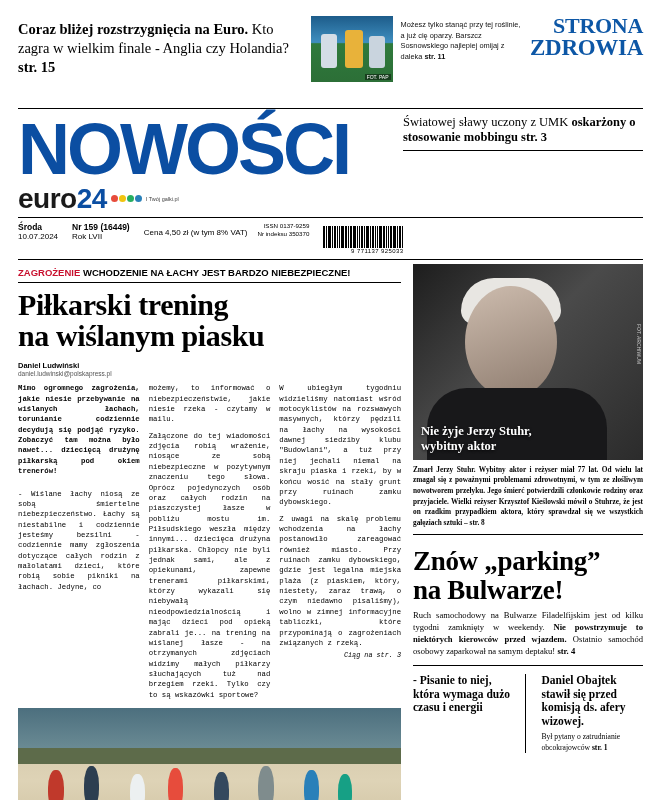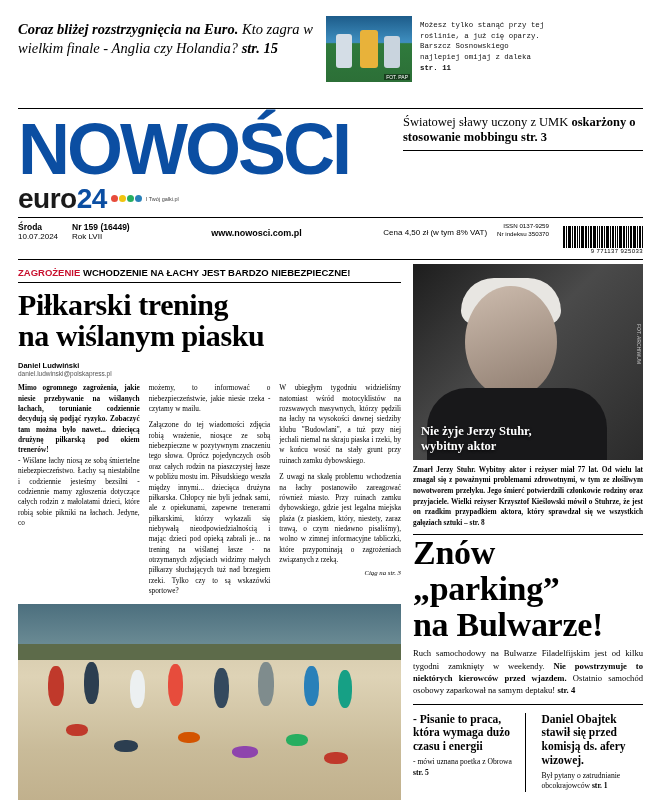--- a/index.html
+++ b/index.html
@@ -10,30 +10,30 @@
     font-family: "Liberation Serif", serif;
     color: #000;
     overflow: hidden;
   }
   .page { position: relative; width: 661px; height: 800px; padding: 0 18px; }
 
   
   .topstrip { display:flex; gap:8px; padding-top:10px; height:108px; }
   .top-left { width: 300px; padding-top: 10px; }
   .top-left .headline {
-    font-size: 14.5px; line-height: 1.32; font-weight: bold; font-style: italic;
+    font-size: 14.5px; line-height: 1.32; font-weight: bold;
   }
   .top-left .headline .light { font-weight: normal; }
   .top-photo { width: 86px; height: 66px; margin-top:6px; position:relative; overflow:hidden; background:#2e6f3a; }
   .top-photo .sky { position:absolute; inset:0; background:linear-gradient(#1d5c8a,#3f8fc0 40%,#2f7a3c 42%,#2c6f37); }
   .top-photo .p1 { position:absolute; left:10px; top:18px; width:16px; height:34px; background:#d4dde6; border-radius:3px; }
   .top-photo .p2 { position:absolute; left:34px; top:14px; width:18px; height:38px; background:#e8b23a; border-radius:3px; }
   .top-photo .p3 { position:absolute; left:58px; top:20px; width:16px; height:32px; background:#c9d4de; border-radius:3px; }
   .top-photo .tag { position:absolute; right:2px; bottom:2px; font-size:5px; color:#fff; background:rgba(0,0,0,.45); padding:0 2px; font-family:"Liberation Sans",sans-serif; }
-  .top-mid { width: 128px; font-family:Liberation Mono, monospace; font-size:7.4px; line-height:1.45; padding-top:10px; color:#111; }
+  .top-mid { width: 128px; font-family:Liberation Sans, sans-serif; font-size:7.4px; line-height:1.45; padding-top:10px; color:#111; }
   .top-mid b { font-weight: bold; }
   .top-right { flex:1; text-align:right; padding-top:6px; }
   .top-right .sz1, .top-right .sz2 {
     font-family:"Liberation Serif", serif; font-weight:bold; color:#0d57a6;
     font-size:22px; line-height:0.95; letter-spacing:-0.3px;
   }
   .top-right .sz2 { font-size: 23px; }
 
   .rule { border-top:1px solid #000; }
   .rule-thin { border-top:0.7px solid #000; }
@@ -81,21 +81,21 @@
   .col-right { flex:1; }
 
   .kicker { font-family:"Liberation Sans", sans-serif; font-size:9.5px; font-weight:bold; padding:3px 0 4px; }
   .kicker .red { color:#c8102e; }
   .lead-head {
     font-family:"Liberation Serif", serif; font-weight:bold;
     font-size:30px; line-height:1.04; margin:6px 0 2px; letter-spacing:-0.4px;
   }
   .byline { font-family:"Liberation Sans", sans-serif; font-size:7.5px; font-weight:bold; margin-top:10px;}
   .byline .mail { font-weight:normal; color:#555; font-size:6.5px; display:block; }
-  .body3 { display:flex; gap:9px; margin-top:6px; font-size:7.3px; line-height:1.42; text-align:justify; }
+  .body3 { display:flex; gap:9px; margin-top:6px; font-size:7.3px; line-height:1.42; text-align:justify;font-family:Liberation Mono, monospace; }
   .body3 > div { flex:1; }
   .body3 b { font-weight:bold; }
   .body3 .more { font-style:italic; text-align:right; display:block; margin-top:3px; font-size:6.8px;}
 
   .photo-main { position:relative; margin-top:8px; width:100%; height:208px; overflow:hidden; }
   .beach { position:absolute; inset:0; background:linear-gradient(#cfc3a5, #ded3b6 35%, #c9bb99 70%, #bfae8a); }
   .water { position:absolute; left:0; right:0; top:0; height:44px; background:linear-gradient(#4c6f7e,#6d8d96); }
   .bank { position:absolute; left:0; right:0; top:40px; height:16px; background:#5d6b4a; }
   .blob { position:absolute; border-radius:45%; }
 
@@ -104,21 +104,21 @@
   .portrait .bg { position:absolute; inset:0; background:linear-gradient(135deg,#1d1d1d,#4a4a4a 45%,#2b2b2b); }
   .portrait .face { position:absolute; left:52px; top:22px; width:92px; height:112px; border-radius:46px/56px; background:linear-gradient(160deg,#cdbcae,#8d7b6e); }
   .portrait .hair { position:absolute; left:48px; top:14px; width:100px; height:46px; border-radius:50px 50px 20px 20px; background:#e8e6e2; }
   .portrait .body { position:absolute; left:14px; top:124px; width:180px; height:80px; background:#18181a; border-radius:40px 40px 0 0; }
   .portrait .shirt { position:absolute; left:78px; top:128px; width:36px; height:60px; background:#cfd3d6; clip-path:polygon(40% 0,60% 0,85% 100%,15% 100%); }
   .portrait .credit { position:absolute; right:1px; top:60px; font-size:5px; color:#ddd; writing-mode:vertical-rl; opacity:.85; font-family:"Liberation Sans",sans-serif; }
   .portrait .ptitle { position:absolute; left:8px; bottom:6px; color:#fff; font-family:"Liberation Serif",serif; font-weight:bold; font-size:12.5px; line-height:1.18; text-shadow:0 1px 3px rgba(0,0,0,.8); }
   .rt-body { font-size:7.3px; line-height:1.45; text-align:justify; margin-top:5px; }
   .rt-body b { font-weight:bold; }
 
-  .big2 { font-family:"Liberation Serif",serif; font-weight:bold; font-size:34px; line-height:1.06; margin:0 0 4px; letter-spacing:-0.3px;}
+  .big2 { font-family:"Liberation Serif",serif; font-weight:bold; font-size:27px; line-height:1.06; margin:12px 0 4px; letter-spacing:-0.3px;}
   .rt-sub { font-size:8.6px; line-height:1.4; text-align:justify; }
   .rt-sub b { font-weight:bold; }
 
   .bottom2 { display:flex; gap:10px; margin-top:8px; }
   .bottom2 > div { flex:1; }
   .b2h { font-family:"Liberation Serif",serif; font-weight:bold; font-size:11.5px; line-height:1.2; }
   .b2t { font-size:7.6px; line-height:1.4; margin-top:3px; }
   .b2t b { font-weight:bold; }
   .vsep { border-left:0.7px solid #000; }
 </style>
@@ -139,20 +139,24 @@
       <div class="sky"></div>
       <div class="p1"></div>
       <div class="p2"></div>
       <div class="p3"></div>
       <div class="tag">FOT. PAP</div>
     </div>
     <div class="top-mid">
       <span>Możesz tylko stanąć przy tej roślinie, a już cię oparzy. Barszcz Sosnowskiego najlepiej omijaj z daleka</span>
       <b>str. 11</b>
     </div>
+    <div class="top-right">
+      <div class="sz1">STRONA</div>
+      <div class="sz2">ZDROWIA</div>
+    </div>
   </div>
 
   <div class="rule"></div>
 
   <div class="masthead-row">
     <div class="mast-left">
       <div class="logo">NOWOŚCI</div>
       <div class="euro">
         <div class="word">
           <span>euro</span><span class="num">24</span>
@@ -184,21 +188,20 @@
 
   <div class="infobar">
     <div class="ib">
       <b>Środa</b>
       <span>10.07.2024</span>
     </div>
     <div class="ib">
       <b>Nr 159 (16449)</b>
       <span>Rok LVII</span>
     </div>
-    <div class="ib center">www.nowosci.com.pl</div>
     <div class="ib price">Cena 4,50 zł (w tym 8% VAT)</div>
     <div style="display:flex;flex-direction:column;align-items:flex-end;">
       <div class="issn">
         <span>ISSN 0137-9259</span><br>
         <span>Nr indeksu 350370</span>
       </div>
     </div>
     <div style="display:flex;flex-direction:column;align-items:flex-end;padding-left:6px;">
       <div class="barcode">
         <i class="w2"></i>
@@ -253,21 +256,21 @@
       </div>
 
       <div class="byline">
         <span>Daniel Ludwiński</span>
         <span class="mail">daniel.ludwinski@polskapress.pl</span>
       </div>
 
       <div class="body3">
         <div>
           <b>Mimo ogromnego zagrożenia, jakie niesie przebywanie na wiślanych łachach, torunianie codziennie decydują się podjąć ryzyko. Zobaczyć tam można było nawet... dziecięcą drużynę piłkarską pod okiem trenerów!</b>
-          <p style="margin:0 0 0">- Wiślane łachy niosą ze sobą śmiertelne niebezpieczeństwo. Łachy są niestabilne i codziennie jesteśmy bezsilni - codziennie mamy zgłoszenia dotyczące całych rodzin z małolatami dzieci, które robią sobie pikniki na łachach. Jedyne, co</p>
+          <p style="margin:12px 0 0">- Wiślane łachy niosą ze sobą śmiertelne niebezpieczeństwo. Łachy są niestabilne i codziennie jesteśmy bezsilni - codziennie mamy zgłoszenia dotyczące całych rodzin z małolatami dzieci, które robią sobie pikniki na łachach. Jedyne, co</p>
         </div>
         <div>
           <p style="margin:0">możemy, to informować o niebezpieczeństwie, jakie niesie rzeka - czytamy w mailu.</p>
           <p style="margin:6px 0 0">Załączone do tej wiadomości zdjęcia robią wrażenie, niosące ze sobą niebezpieczne w pozytywnym znaczeniu tego słowa. Oprócz pojedynczych osób oraz całych rodzin na piaszczystej łasze w pobliżu mostu im. Piłsudskiego weszła między innymi... dziecięca drużyna piłkarska. Chłopcy nie byli jednak sami, ale z opiekunami, zapewne trenerami piłkarskimi, którzy wykazali się niebywałą nieodpowiedzialnością i mając dzieci pod opieką zabrali je... na trening na wiślanej łasze - na otrzymanych zdjęciach widzimy małych piłkarzy słuchających tuż nad brzegiem rzeki. Tylko czy to są wskazówki sportowe?</p>
         </div>
         <div>
           <p style="margin:0">W ubiegłym tygodniu widzieliśmy natomiast wśród motocyklistów na rozswawych masywnych, którzy pędzili na łachy na wysokości dawnej siedziby klubu "Budowlani", a tuż przy niej jechali niemal na skraju piaska i rzeki, by w końcu wosić na stały grunt przy ruinach zamku dybowskiego.</p>
           <p style="margin:6px 0 0">Z uwagi na skalę problemu wchodzenia na łachy postanowiło zareagować również miasto. Przy ruinach zamku dybowskiego, gdzie jest legalna miejska plaża (z piaskiem, który, niestety, zaraz trawą, o czym niedawno pisaliśmy), wolno w zimnej informacyjne tabliczki, które przypominają o zagrożeniach związanych z rzeką.</p>
           <span class="more">Ciąg na str. 3</span>
         </div>
@@ -323,25 +326,21 @@
         <span>Ruch samochodowy na Bulwarze Filadelfijskim jest od kilku tygodni zamknięty w weekendy.</span>
         <b>Nie powstrzymuje to niektórych kierowców przed wjazdem.</b>
         <span>Ostatnio samochód osobowy zaparkował na samym deptaku!</span>
         <b>str. 4</b>
       </div>
 
       <div class="rule" style="margin-top:8px;"></div>
 
       <div class="bottom2">
         <div>
-          <div class="b2h">- Pisanie to praca, która wymaga dużo czasu i energii</div>
-          <div class="b2t">
-            <span>- mówi uznana poetka z Obrowa</span>
-            <b>str. 5</b>
-          </div>
+          <div class="b2h">- Pisanie to niej, która wymaga dużo czasu i energii</div>
         </div>
         <div class="vsep" style="flex:0 0 1px;"></div>
         <div style="padding-left:6px;">
           <div class="b2h">Daniel Obajtek stawił się przed komisją ds. afery wizowej.</div>
           <div class="b2t">
             <span>Był pytany o zatrudnianie obcokrajowców</span>
             <b>str. 1</b>
           </div>
         </div>
       </div>

